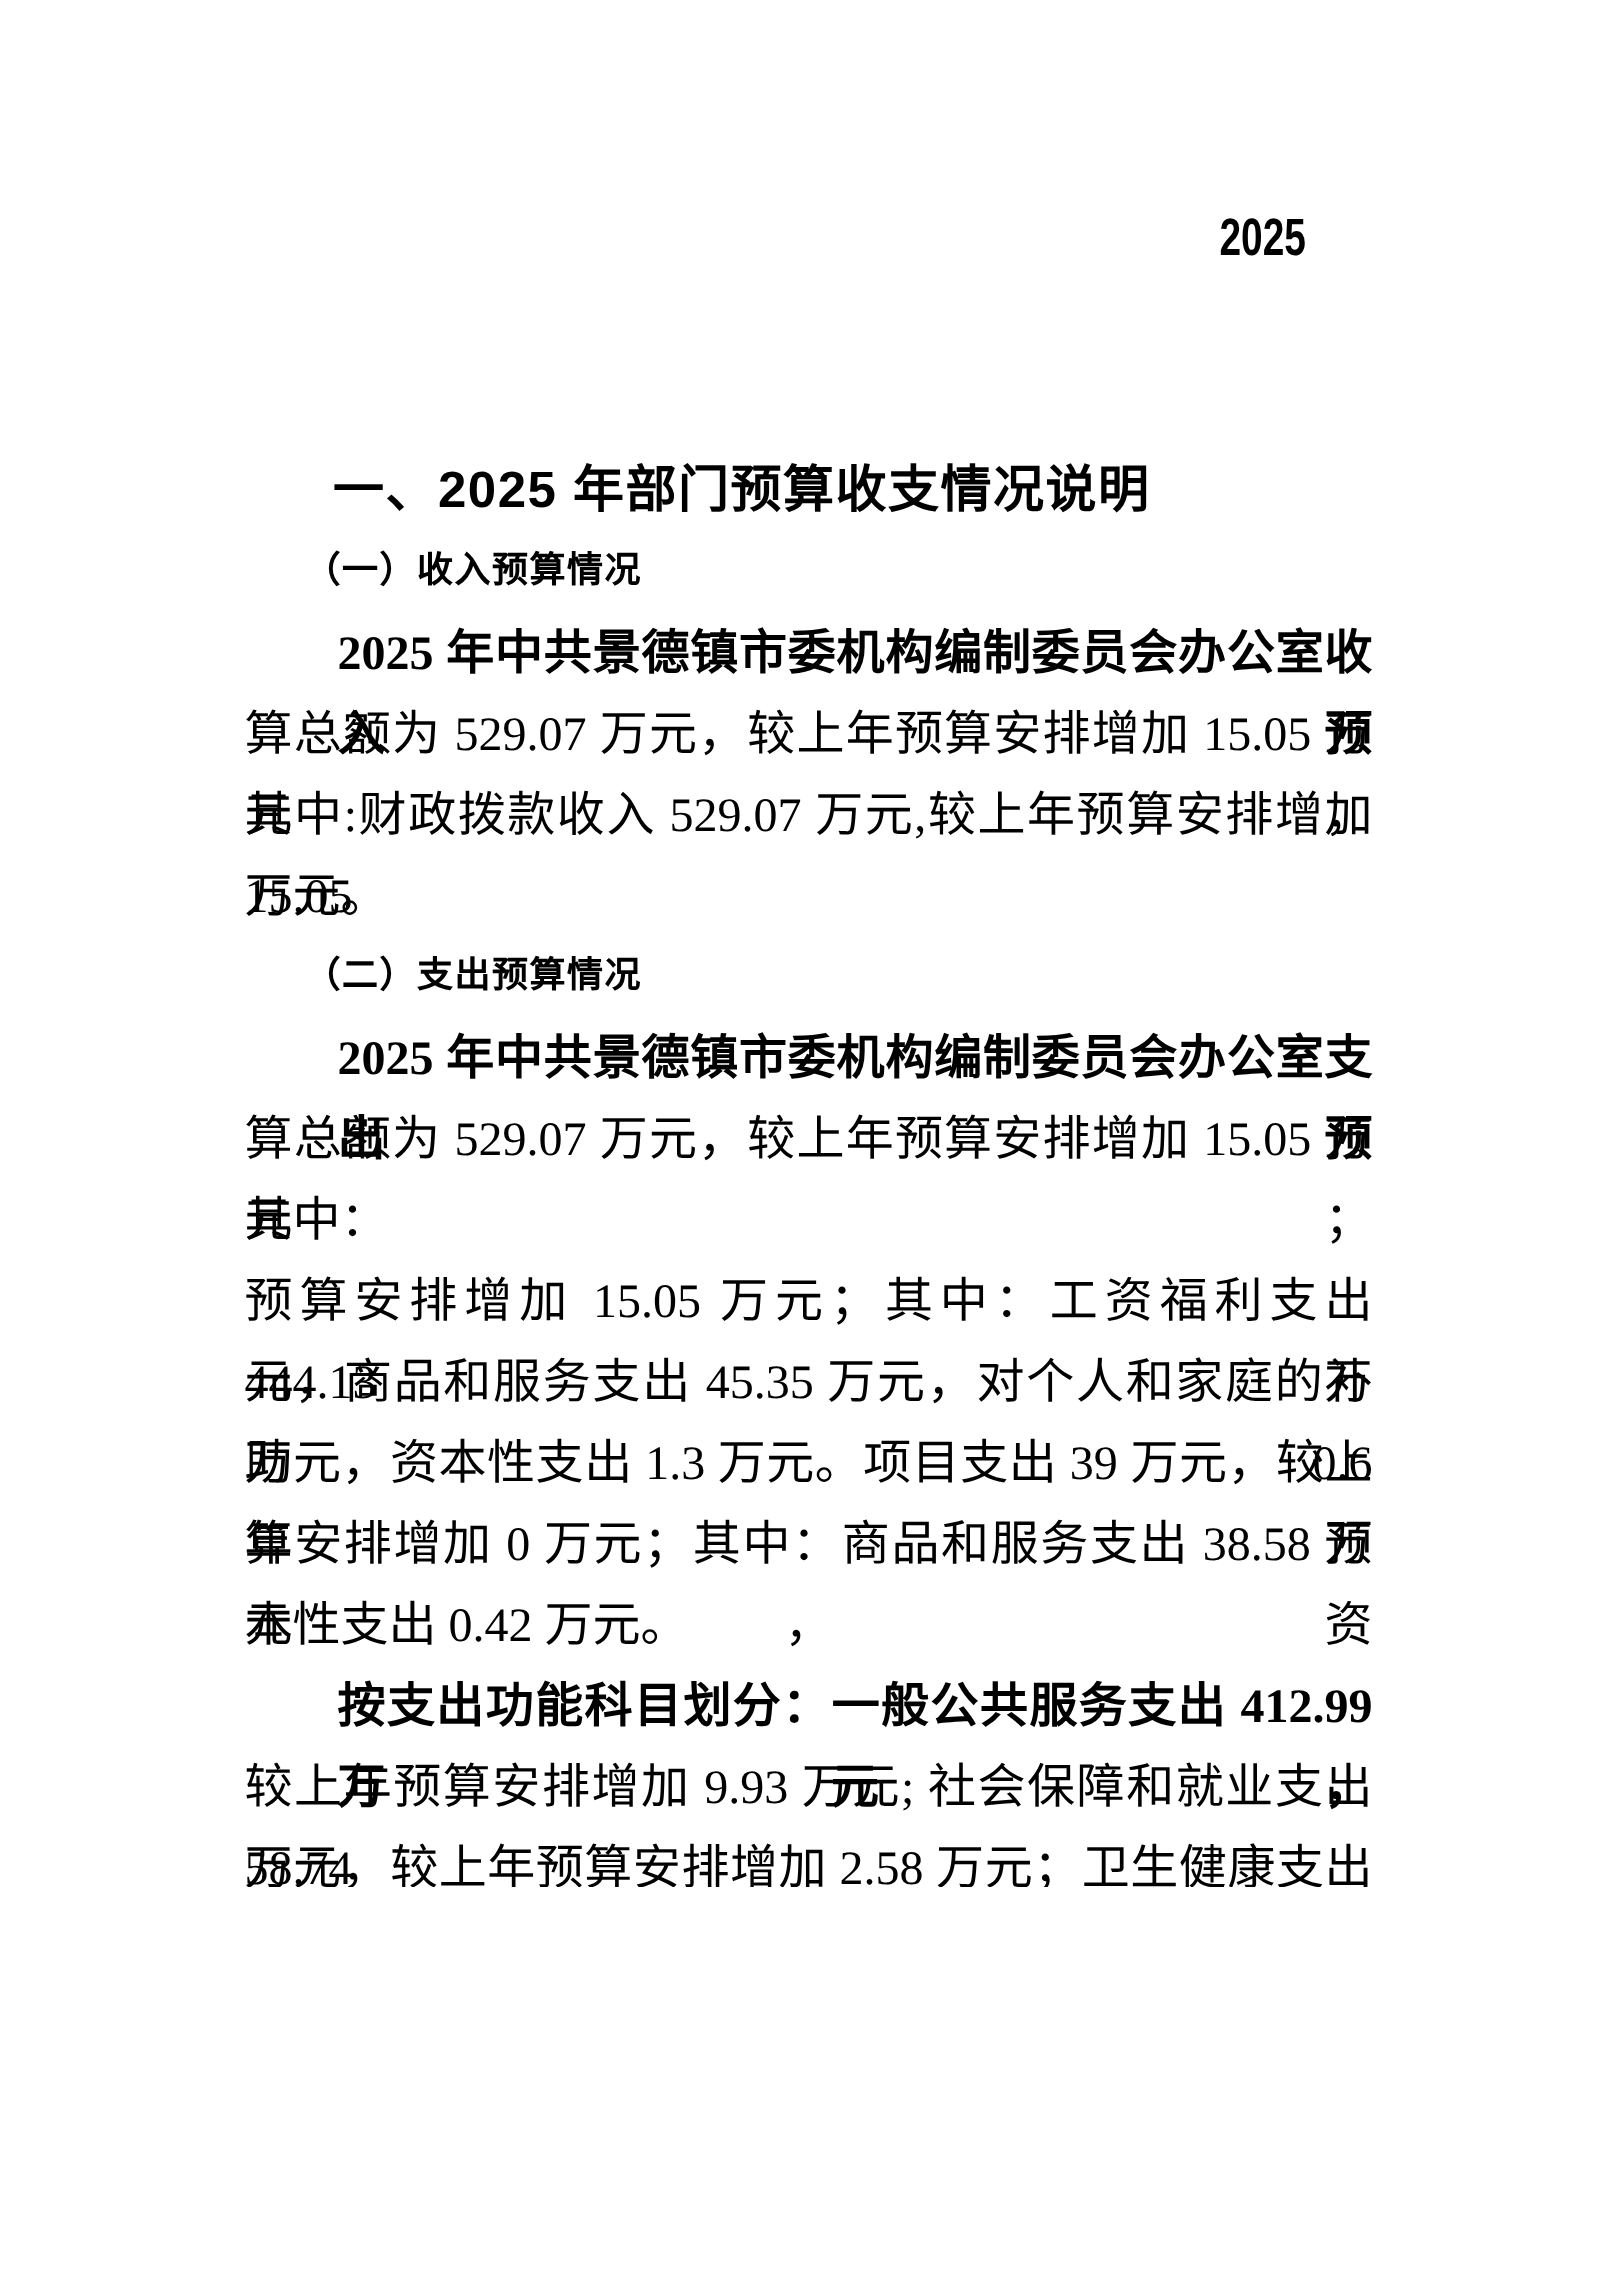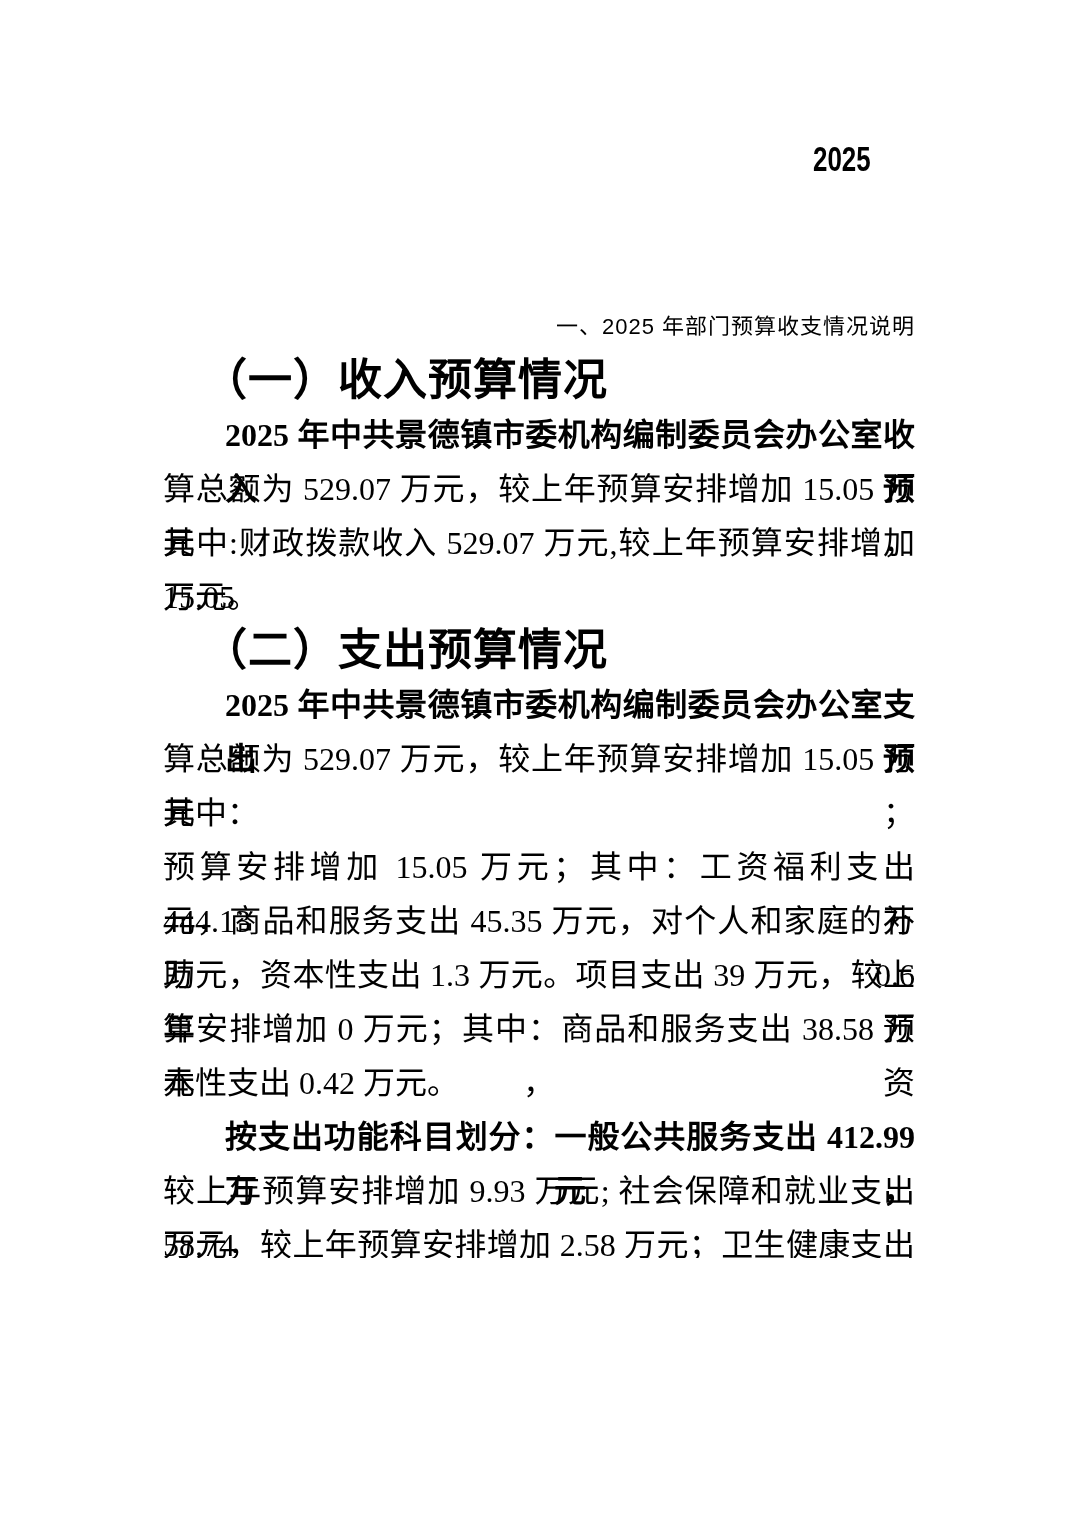--- a/index.html
+++ b/index.html
@@ -45,29 +45,28 @@
     overflow: visible;
   }
   
   .line.full {
     text-align: justify;
     text-align-last: justify;
   }
   .line.indent { padding-left: 62px; font-weight: bold; }
   .heading1 .line {
     font-family: "Liberation Sans", "DejaVu Sans", sans-serif;
-    font-weight: 400;
-    font-size: 22px;
+    font-weight: 700;
+    font-size: 34px;
     padding-left: 59px;
     letter-spacing: 1px;
-    text-align: right;
   }
   .heading2 .line {
     font-weight: 700;
-    font-size: 44px;
+    font-size: 24px;
     padding-left: 40px;
     letter-spacing: 1px;
   }
 </style>
 </head>
 <body>
 
 <div class="page">
   <div class="page-year">2025</div>
   <main class="content">

